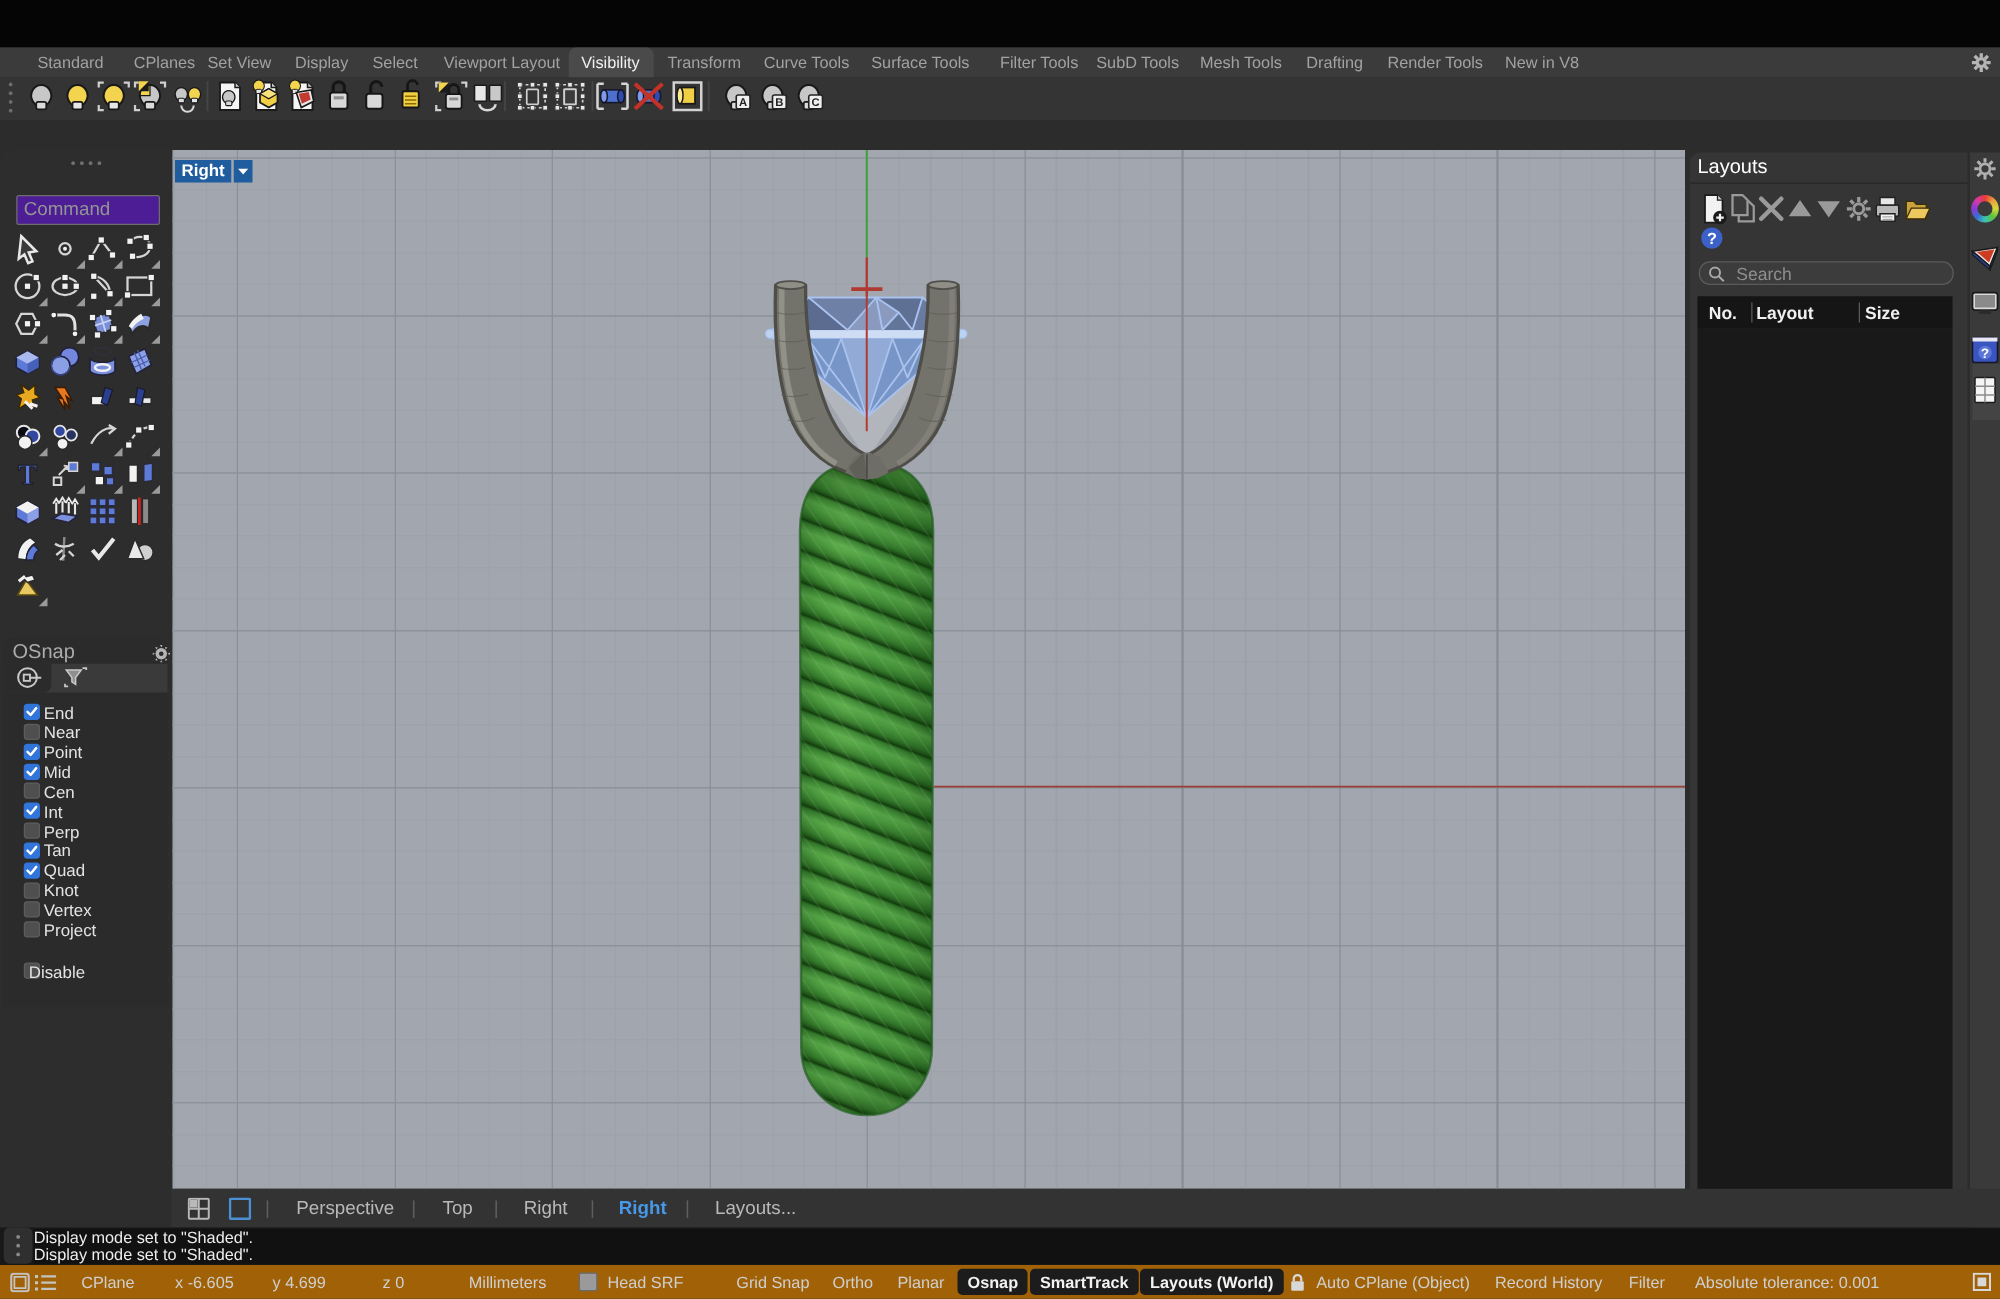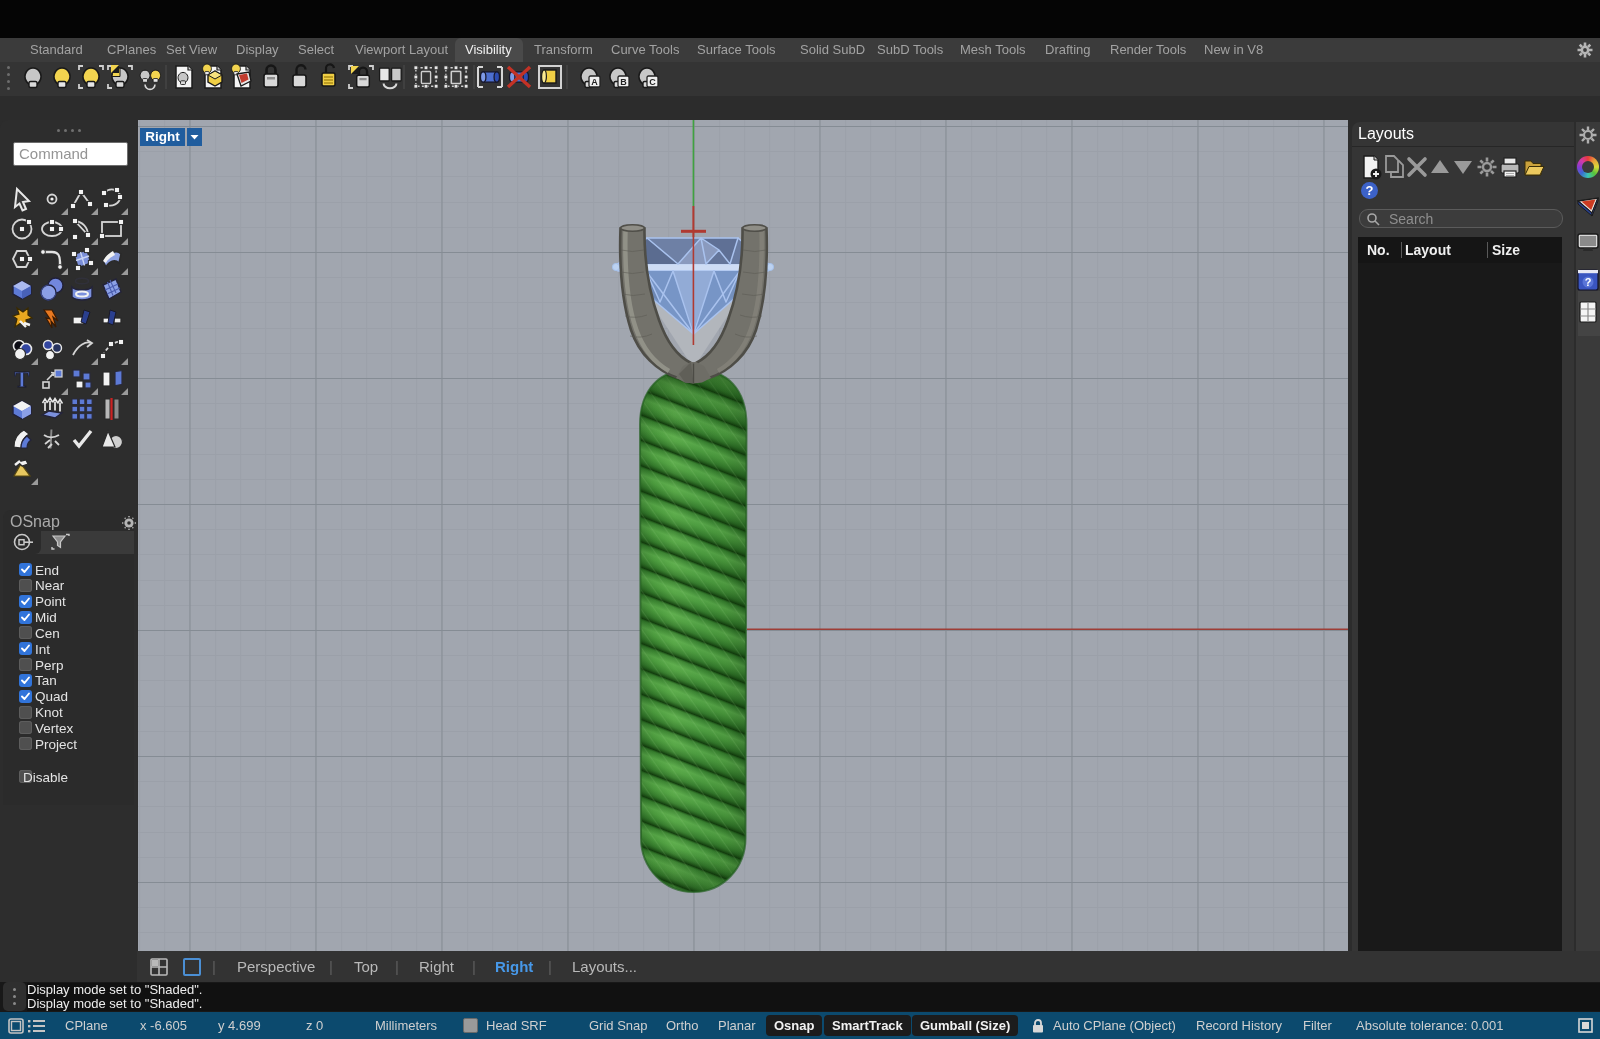--- a/index.html
+++ b/index.html
@@ -6,30 +6,30 @@
 html,body { width:1600px; height:1039px; overflow:hidden; background:#2c2c2c;
   font-family:"Liberation Sans", sans-serif; }
 .abs { position:absolute; }
 #topbar { left:0; top:0; width:1600px; height:38px; background:#050505; }
 #menubar { left:0; top:38px; width:1600px; height:24px; background:#3b3b3b; }
 .mtab { position:absolute; top:0; height:24px; line-height:24px; font-size:13px; color:#a2a2a2; white-space:nowrap; }
 #vistab { position:absolute; left:455px; top:0px; width:68px; height:24px; background:#4a4a4a; border-radius:6px 6px 0 0; }
 #toolbar { left:0; top:62px; width:1600px; height:34px; background:#343434; }
 #appgap { left:0; top:96px; width:1600px; height:24px; background:#2c2c2c; }
 #sidebar { left:0; top:120px; width:137px; height:862px; background:#2d2d2d; border-radius:8px 0 0 0; }
-#cmdbox { position:absolute; left:13px; top:22px; width:115px; height:24px; background:#ffffff; border:1.5px solid #6e6e6e; border-radius:2px; color:#949494; font-size:15px; line-height:21px; padding-left:5px; }
+#cmdbox { position:absolute; left:13px; top:36px; width:115px; height:24px; background:#4c1d95; border:1.5px solid #6e6e6e; border-radius:2px; color:#949494; font-size:15px; line-height:21px; padding-left:5px; }
 #osnap { position:absolute; left:3px; top:390px; width:131px; height:295px; background:#2b2b2b; border-radius:8px 8px 0 0; }
 #viewport { left:138px; top:120px; width:1210px; height:831px; background:#a1a6af; }
 #vplabel { position:absolute; left:2px; top:8px; height:18px; }
 #layouts { left:1352px; top:122px; width:222px; height:858px; background:#353535; border-radius:8px 0 0 8px; }
 #strip { left:1576px; top:122px; width:24px; height:890px; background:#3a3a3a; }
 #vptabs { left:137px; top:951px; width:1463px; height:31px; background:#333333; }
 #sidebot { left:0; top:951px; width:137px; height:31px; background:#2d2d2d; }
 #history { left:0; top:982px; width:1600px; height:30px; background:#181818; }
-#statusbar { left:0; top:1012px; width:1600px; height:27px; background:#0c4a6e; font-size:13px; color:#cfcfcf; }
+#statusbar { left:0; top:1012px; width:1600px; height:27px; background:#a16207; font-size:13px; color:#cfcfcf; }
 .sbtxt { position:absolute; top:0; height:27px; line-height:27px; white-space:nowrap; }
 .pill { position:absolute; top:3px; height:21px; line-height:21px; background:#1c1c1c; border-radius:4px; color:#f2f2f2; font-weight:bold; padding:0 8px; font-size:13px; }
 .vpt { position:absolute; top:0; height:31px; line-height:31px; font-size:15px; color:#b9b9b9; white-space:nowrap; }
 .sep { color:#5f5f5f; }
 .hline { position:absolute; left:27px; width:1573px; height:14px; background:#111111; color:#ededed; font-size:13px; line-height:14px; white-space:pre; }
 .ostxt { position:absolute; font-size:13.5px; color:#e3e3e3; line-height:13px; }
 .cb { position:absolute; left:16px; width:13px; height:13px; border-radius:3px; }
 .cb.on { background:#3174da; }
 .cb.off { background:#4f4f4f; box-shadow:inset 0 0 0 1px #5d5d5d; }
 .cb.on svg { display:block; }
@@ -42,21 +42,21 @@
   <span class="mtab" style="left:30px">Standard</span>
   <span class="mtab" style="left:107px">CPlanes</span>
   <span class="mtab" style="left:166px">Set View</span>
   <span class="mtab" style="left:236px">Display</span>
   <span class="mtab" style="left:298px">Select</span>
   <span class="mtab" style="left:355px">Viewport Layout</span>
   <span class="mtab" style="left:465px;color:#f0f0f0;font-weight:normal">Visibility</span>
   <span class="mtab" style="left:534px">Transform</span>
   <span class="mtab" style="left:611px">Curve Tools</span>
   <span class="mtab" style="left:697px">Surface Tools</span>
-  <span class="mtab" style="left:800px">Solid SubD</span>
+  <span class="mtab" style="left:800px">Filter Tools</span>
   <span class="mtab" style="left:877px">SubD Tools</span>
   <span class="mtab" style="left:960px">Mesh Tools</span>
   <span class="mtab" style="left:1045px">Drafting</span>
   <span class="mtab" style="left:1110px">Render Tools</span>
   <span class="mtab" style="left:1204px">New in V8</span>
   <svg width="16" height="16" viewBox="0 0 16 16" style="position:absolute;left:1577px;top:4px">
       <g transform="translate(8,8)">
         <circle r="4.4" fill="#b5b5b5"></circle>
         <g stroke="#b5b5b5" stroke-width="2.6">
           <path d="M0,-7.5 L0,-4 M0,4 L0,7.5 M-7.5,0 L-4,0 M4,0 L7.5,0 M-5.3,-5.3 L-3,-3 M5.3,5.3 L3,3 M5.3,-5.3 L3,-3 M-5.3,5.3 L-3,3"></path>
@@ -802,21 +802,21 @@
   <span class="sbtxt" style="left:218px">y 4.699</span>
   <span class="sbtxt" style="left:306px">z 0</span>
   <span class="sbtxt" style="left:375px">Millimeters</span>
   <i style="position:absolute;left:463px;top:6px;width:15px;height:15px;background:#9a9a9a;border:1px solid #6a6a6a;border-radius:2px"></i>
   <span class="sbtxt" style="left:486px">Head SRF</span>
   <span class="sbtxt" style="left:589px">Grid Snap</span>
   <span class="sbtxt" style="left:666px">Ortho</span>
   <span class="sbtxt" style="left:718px">Planar</span>
   <span class="pill" style="left:766px">Osnap</span>
   <span class="pill" style="left:824px">SmartTrack</span>
-  <span class="pill" style="left:912px">Gumball (Size)</span>
+  <span class="pill" style="left:912px">Layouts (World)</span>
   <svg width="12" height="14" viewBox="0 0 12 14" style="position:absolute;left:1032px;top:7px">
       <rect x="1" y="6" width="10" height="7.5" rx="1" fill="#d8d8d8"></rect>
       <path d="M3,6 v-2 a3,3 0 0 1 6,0 v2" fill="none" stroke="#d8d8d8" stroke-width="1.8"></path>
     </svg>
   <span class="sbtxt" style="left:1053px">Auto CPlane (Object)</span>
   <span class="sbtxt" style="left:1196px">Record History</span>
   <span class="sbtxt" style="left:1303px">Filter</span>
   <span class="sbtxt" style="left:1356px">Absolute tolerance: 0.001</span>
   <svg width="15" height="15" viewBox="0 0 15 15" style="position:absolute;left:1578px;top:6px">
       <rect x="1" y="1" width="13" height="13" fill="none" stroke="#d8d8d8" stroke-width="1.6"></rect>

